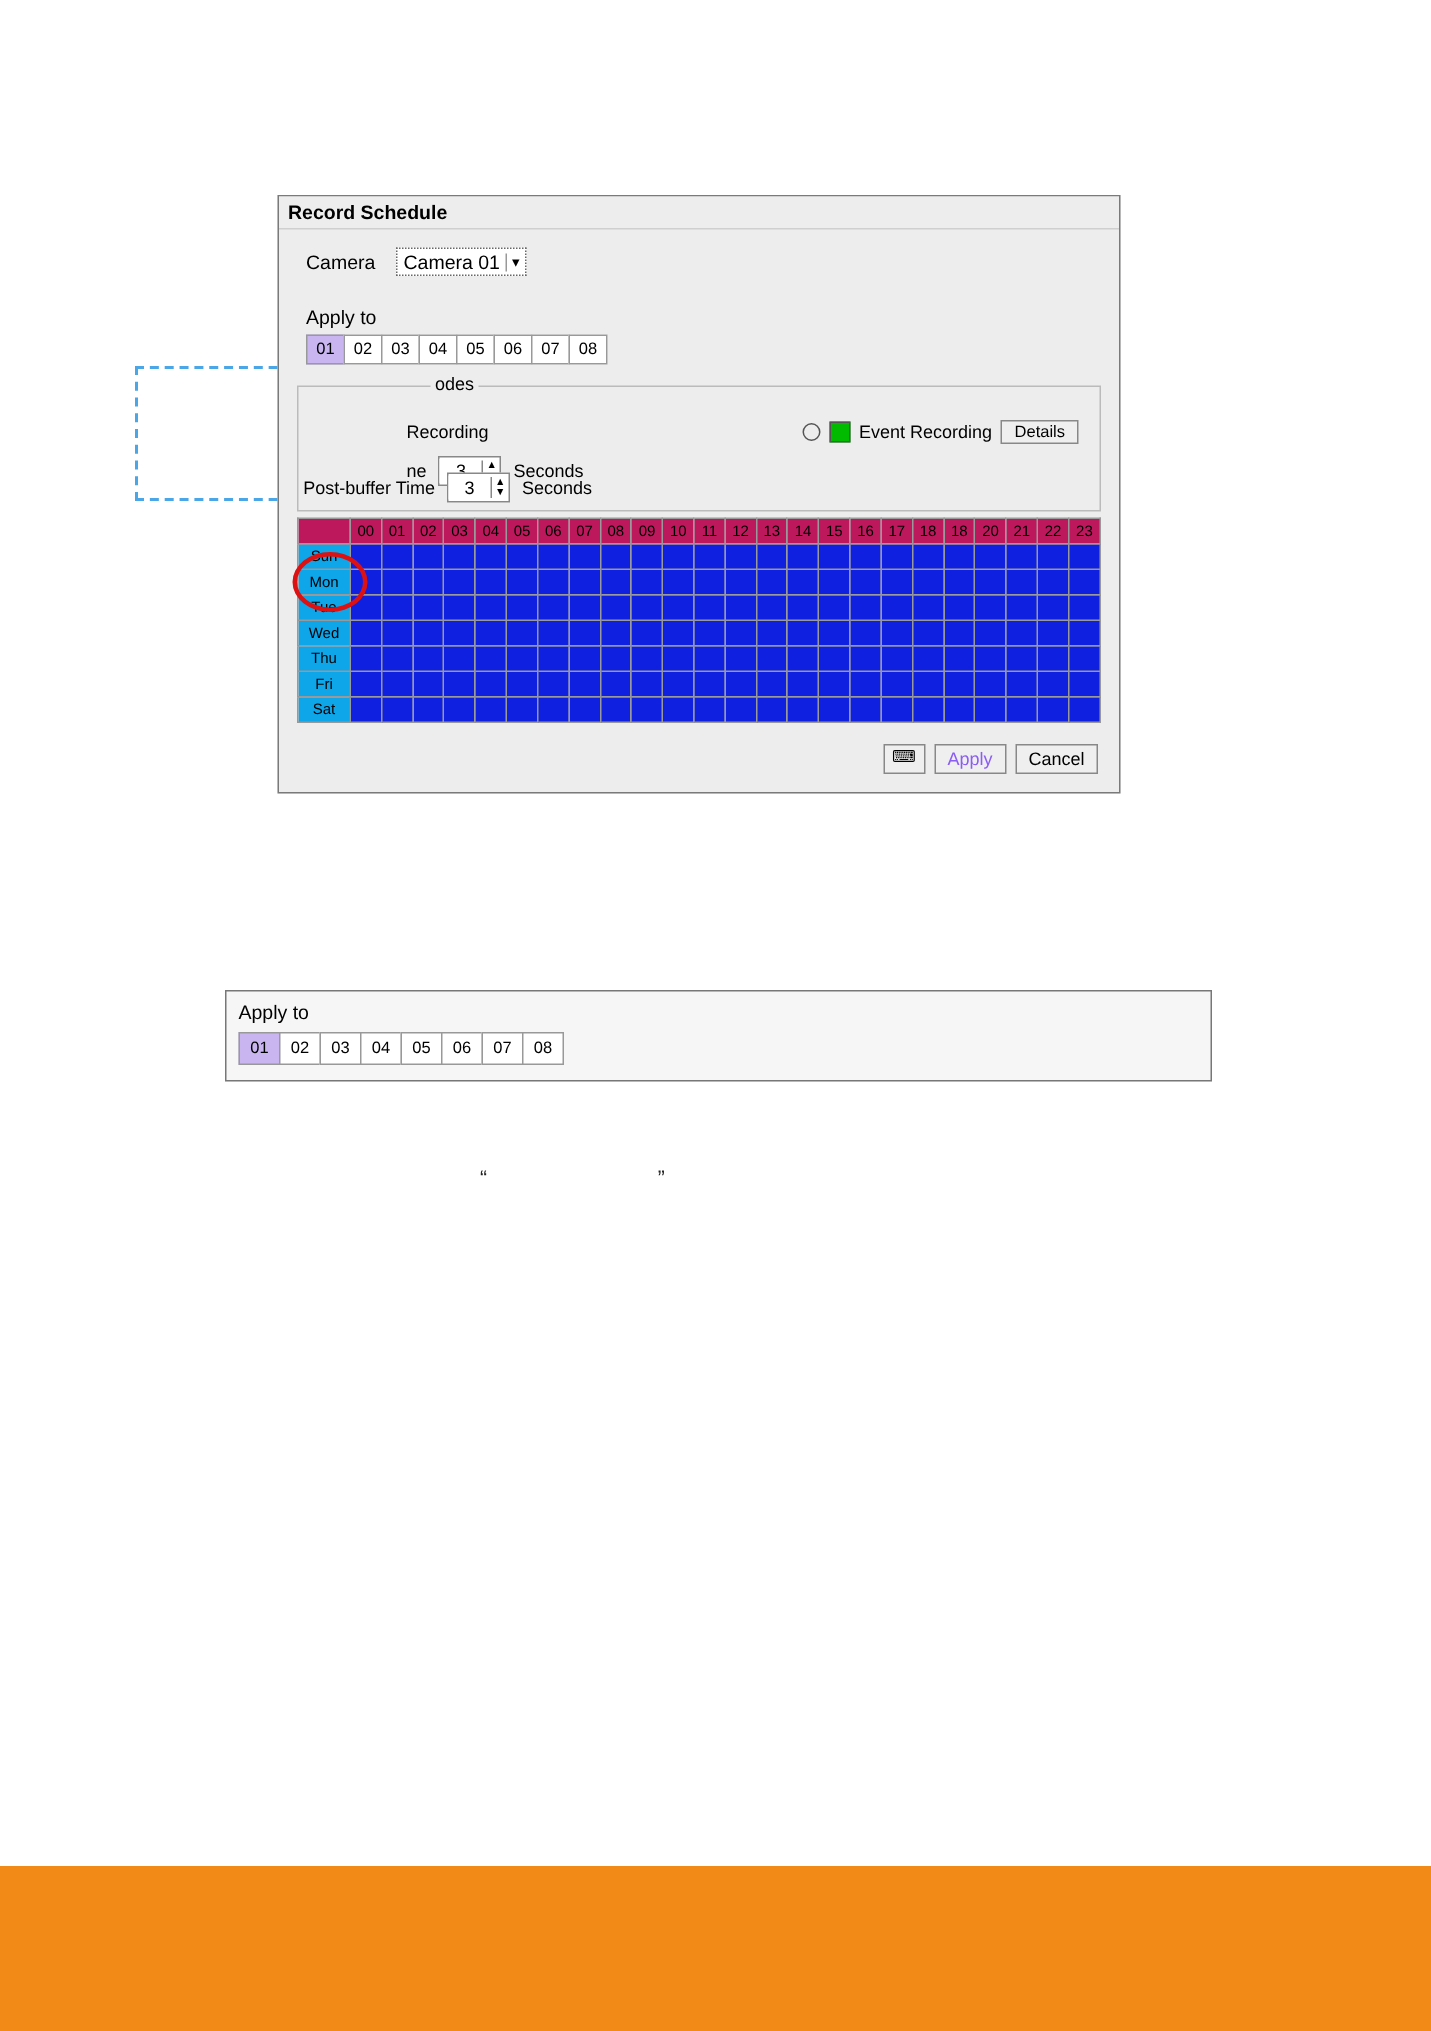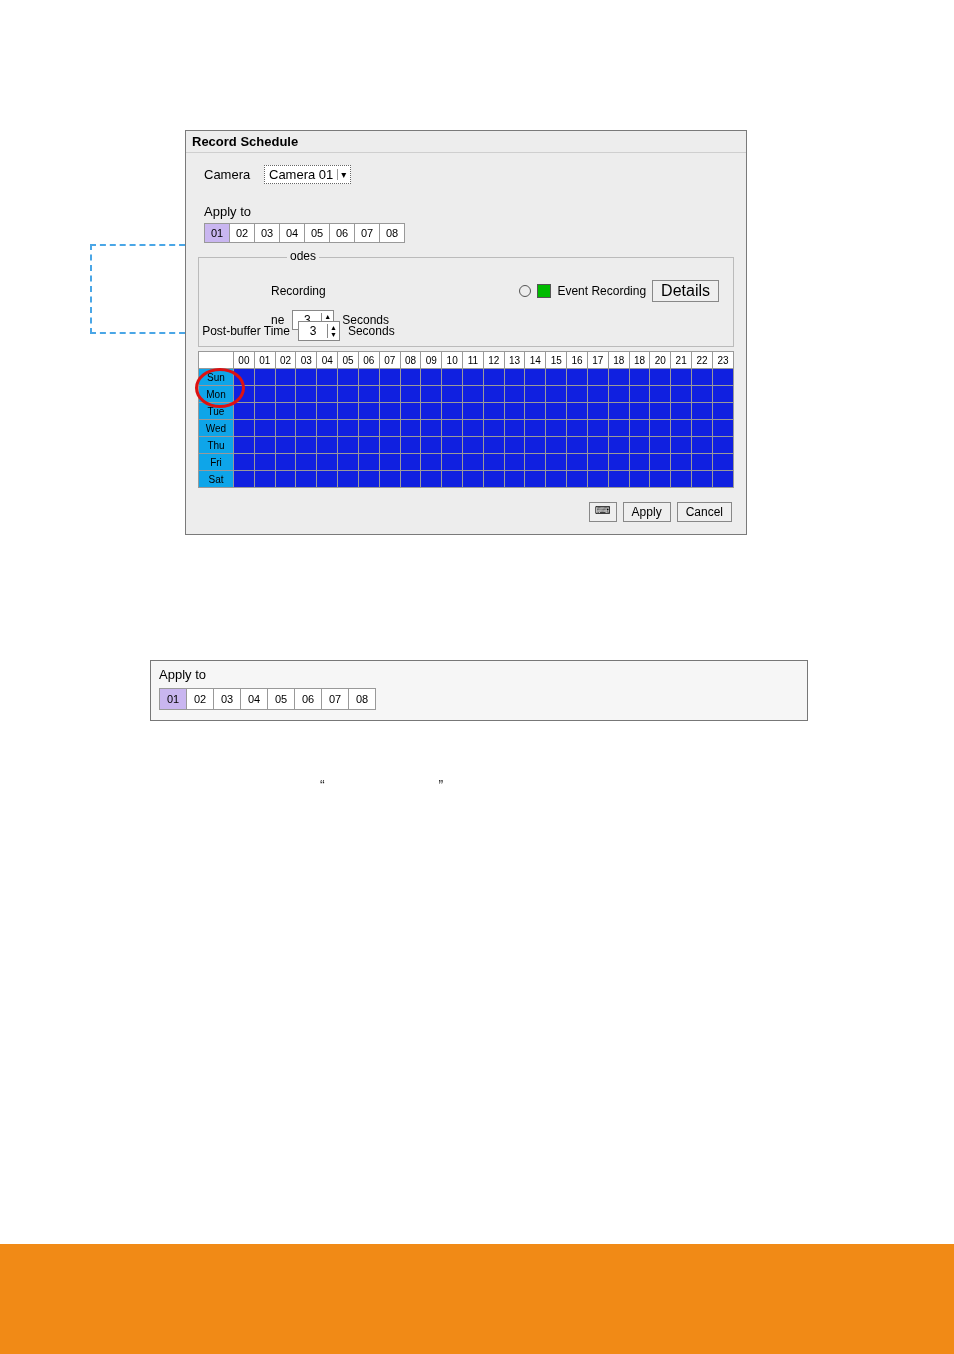--- a/index.html
+++ b/index.html
@@ -36,45 +36,45 @@
     padding:22px 14px 10px 14px;
   }
   .modes-group .legend{
     position:absolute;top:-9px;left:88px;background:#ededed;padding:0 3px;font-size:12px;
   }
   .mode-line{display:flex;gap:18px;margin-bottom:8px;font-size:12px}
   .radio{width:10px;height:10px;border:1px solid #555;border-radius:50%;display:inline-block}
   .swatch{width:12px;height:12px;display:inline-block;border:1px solid #555}
   .swatch.green{background:#0b0}
   .det-btn{
-    border:1px solid #888;background:#efefef;padding:1px 8px;font-size:16px;
+    border:1px solid #888;background:#efefef;padding:1px 8px;font-size:11px;
   }
   .spin{
     display:inline-flex;align-items:center;border:1px solid #888;background:#fff;height:18px;
   }
   .spin input{border:0;width:24px;text-align:center;font-size:12px;outline:none}
   .spin .arrows{display:flex;flex-direction:column;font-size:7px;line-height:7px;border-left:1px solid #888}
   .spin .arrows span{padding:0 2px}
   .buf-line{display:flex;align-items:center;gap:8px;margin-bottom:6px;font-size:12px}
 
   
   .sched{margin:8px 12px 0 12px}
   .sched table{border-collapse:collapse}
   .sched th,.sched td{
     border:1px solid #999;font-size:10px;text-align:center;
     width:19px;height:14px;background:#fff;
   }
-  .sched th{background:#ffffff;font-weight:normal}
+  .sched th{background:#be185d;font-weight:normal}
   .sched th.day{width:34px}
   .sched td.on{background:#1020e0}
   .sched td.day{background:#0ea5e9;width:34px}
 
   .dlg-footer{display:flex;justify-content:flex-end;gap:6px;padding:14px 14px 0 0}
   .dlg-btn{border:1px solid #888;background:#efefef;padding:2px 8px;font-size:12px}
-  .dlg-btn.dis{color:#000000}
+  .dlg-btn.dis{color:#8b5cf6}
   .kb-icon{border:1px solid #888;background:#efefef;padding:1px 5px;font-size:11px}
 
   
   .callout{
     position:absolute;left:90px;top:244px;width:200px;height:86px;
     border:2px dashed #4aa6e6;background:#fff;
   }
   .callout-arrow{
     position:absolute;left:187px;top:330px;font-size:28px;color:#000;transform:rotate(35deg);
   }

